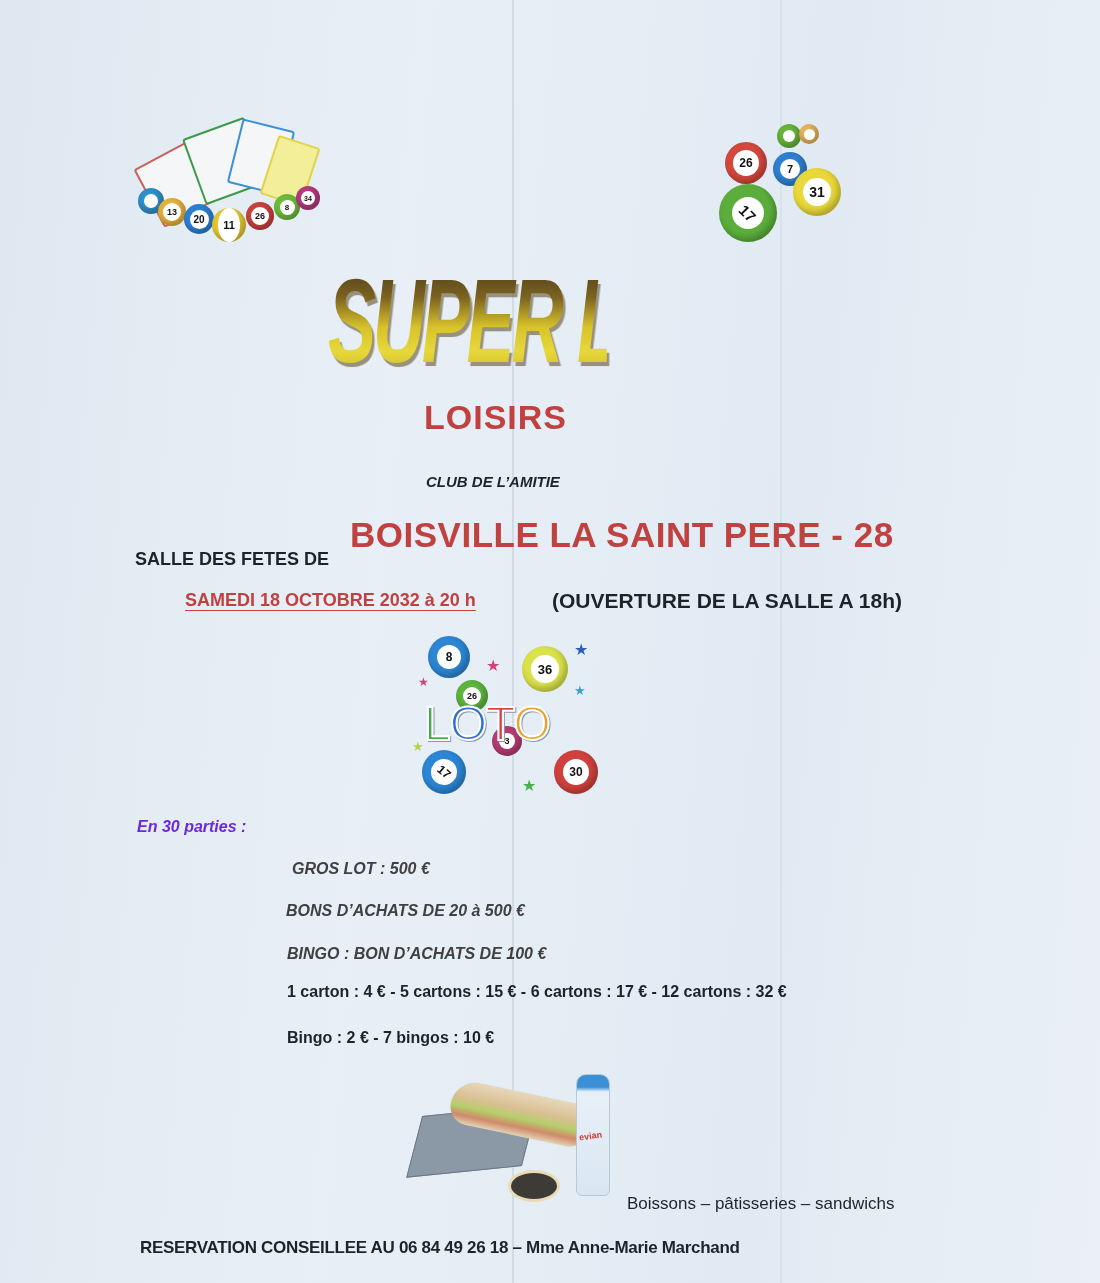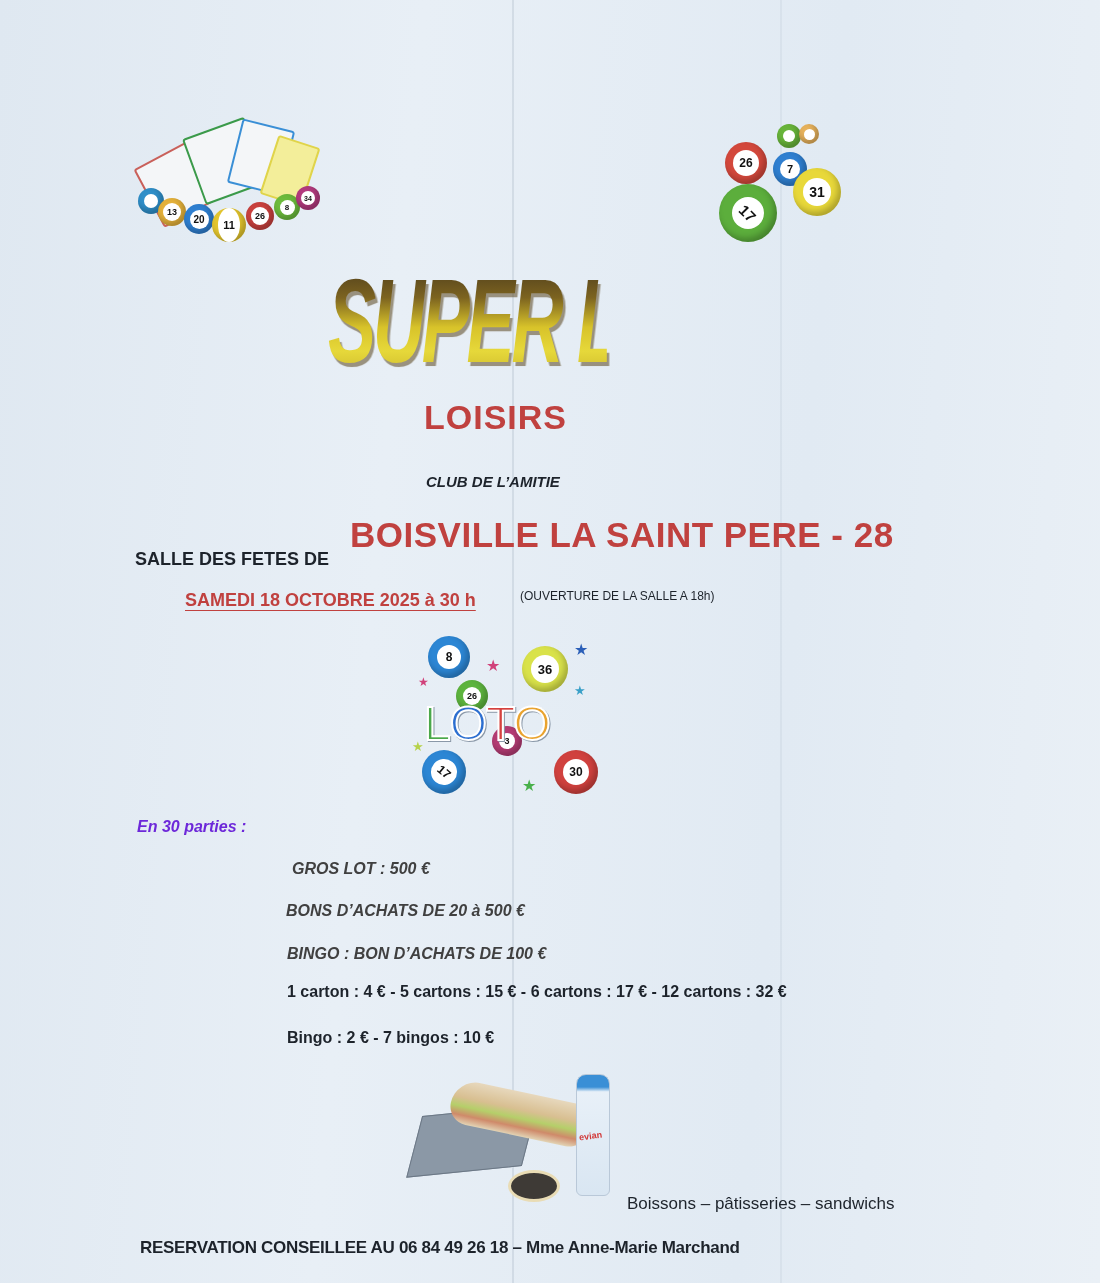--- a/index.html
+++ b/index.html
@@ -38,22 +38,22 @@
     .town {
       position: absolute; left: 350px; top: 515px;
       color: #c0413f; font-weight: bold; font-size: 35px; letter-spacing: 0.5px;
     }
     .date {
       position: absolute; left: 185px; top: 590px;
       color: #c0413f; font-weight: bold; font-size: 18px;
       text-decoration: underline; text-underline-offset: 4px;
     }
     .opening {
-      position: absolute; left: 520px; top: 589px;
-      font-weight: normal; font-size: 12px; color: #1d232b;
+      position: absolute; left: 552px; top: 589px;
+      font-weight: bold; font-size: 21px; color: #1d232b;
     }
     .intro {
       position: absolute; left: 137px; top: 818px;
       font-weight: bold; font-style: italic; font-size: 16px; color: #6d28d9;
     }
     .prize {
       position: absolute; font-weight: bold; font-style: italic; font-size: 16px; color: #404040;
     }
     .price {
       position: absolute; font-weight: bold; font-size: 16px; color: #1d232b;
@@ -131,21 +131,21 @@
     </div>
 </div>
 
 <div class="title-super">SUPER LOTO</div>
 <div class="loisirs">LOISIRS</div>
 <div class="club">CLUB DE L’AMITIE</div>
 
 <div class="salle-label">SALLE DES FETES DE</div>
 <div class="town">BOISVILLE LA SAINT PERE - 28</div>
 
-<div class="date">SAMEDI 18 OCTOBRE 2025 à 30 h</div>
+<div class="date">SAMEDI 18 OCTOBRE 2032 à 20 h</div>
 <div class="opening">(OUVERTURE DE LA SALLE A 18h)</div>
 
 <div class="abs" style="left:412px;top:628px;width:200px;height:170px">
   <div class="ball" style="left:16px;top:8px;width:42px;height:42px;background:#2c86d4">
       <span style="width:24px;height:24px;font-size:12px">8</span>
     </div>
   <div class="ball" style="left:110px;top:18px;width:46px;height:46px;background:#d9e24a">
       <span style="width:28px;height:28px;font-size:13px">36</span>
     </div>
   <div class="ball" style="left:44px;top:52px;width:32px;height:32px;background:#5db43e">

